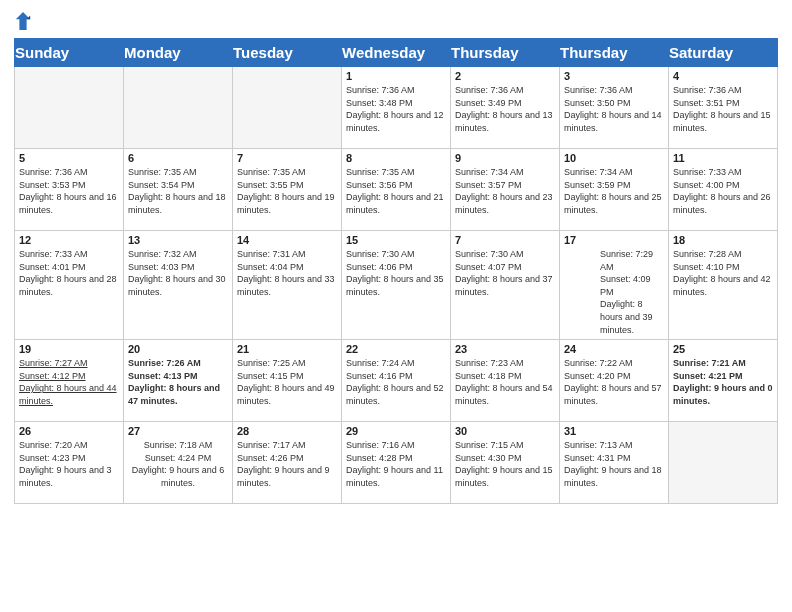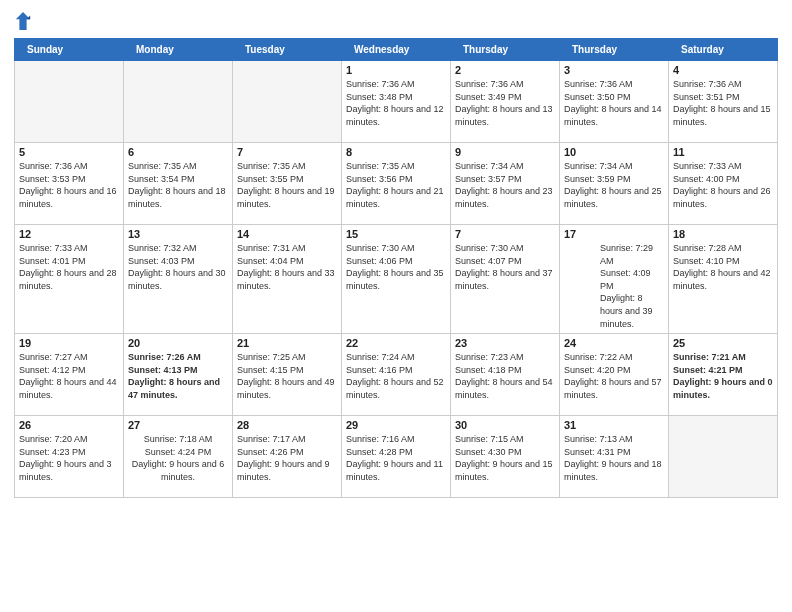--- a/index.html
+++ b/index.html
@@ -67,23 +67,23 @@
       margin-top: 2px;
     }
     .calendar {
       width: 100%;
       border-collapse: collapse;
       table-layout: fixed;
     }
     .calendar th {
       background: #2d6fbd;
       color: #fff;
-      font-size: 10px;
-      font-weight: bold;
-      padding: 5px 12px;
+      font-size: 15px;
+      font-weight: bold;
+      padding: 5px 0;
       text-align: left;
       border: 1px solid #2d6fbd;
     }
     .calendar td {
       border: 1px solid #ccc;
       vertical-align: top;
       padding: 3px 4px;
       font-size: 9.5px;
       color: #333;
       background: #fff;
@@ -261,21 +261,21 @@
           <td>
             <div class="day-number">18</div>
             <div class="day-info" style="white-space: pre-line;">Sunrise: 7:28 AM
 Sunset: 4:10 PM
 Daylight: 8 hours and 42 minutes.</div>
           </td>
         </tr>
         <tr class="row-bg-alt">
           <td>
             <div class="day-number">19</div>
-            <div class="day-info" style="white-space: pre-line;">Sunrise: 7:27 AM
+            <div class="day-info" style="white-space: pre-line; text-decoration: underline;">Sunrise: 7:27 AM
 Sunset: 4:12 PM
 Daylight: 8 hours and 44 minutes.</div>
           </td>
           <td>
             <div class="day-number">20</div>
             <div class="day-info" style="white-space: pre-line; font-weight: bold;">Sunrise: 7:26 AM
 Sunset: 4:13 PM
 Daylight: 8 hours and 47 minutes.</div>
           </td>
           <td>

